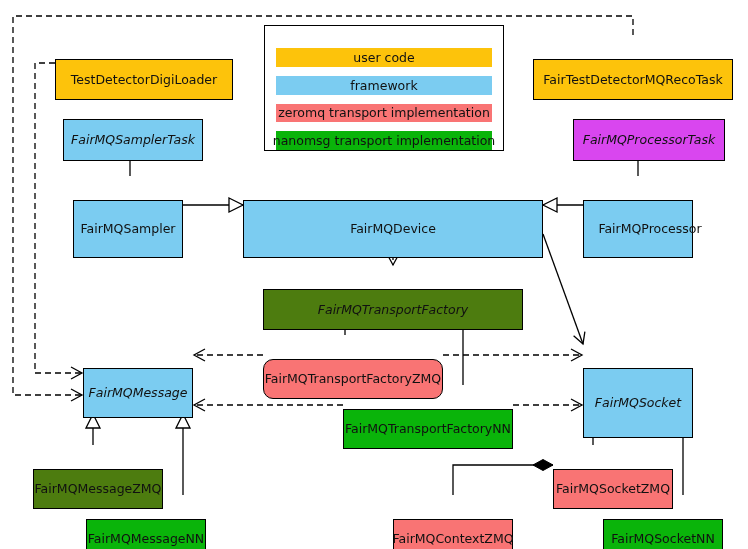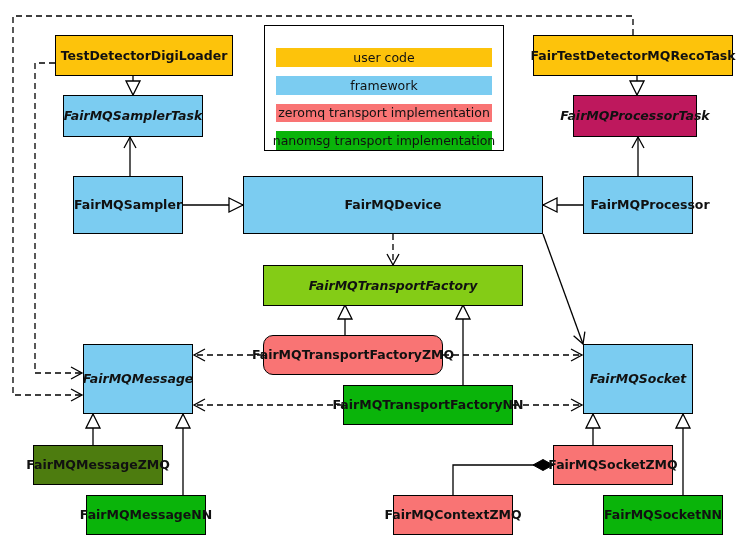--- a/index.html
+++ b/index.html
@@ -5,22 +5,22 @@
   html,body{margin:0;padding:0;background:#fff;}
   .stage{
     position:relative;width:748px;height:549px;background:#ffffff;overflow:hidden;
     font-family:"DejaVu Sans","Liberation Sans",sans-serif;
   }
   .wires{position:absolute;left:0;top:0;z-index:1;}
   .node{
     position:absolute;z-index:2;box-sizing:border-box;
     border:1.4px solid #000;
     display:flex;align-items:center;justify-content:center;
-    font-size:12.5px;font-weight:bold;color:#111;text-align:right;
-    line-height:1.1;white-space:nowrap;
+    font-size:12.5px;font-weight:normal;color:#111;text-align:right;
+    line-height:1.1;white-space:nowrap;margin-top:24px;
   }
   .node.abstract{font-style:italic;}
   .legend{
     position:absolute;z-index:2;box-sizing:border-box;background:#fff;
     border:1.6px solid #000;
     display:flex;flex-direction:column;gap:9px;padding:22px 11px 0 11px;
   }
   .legend-item{
     height:20px;display:flex;align-items:center;justify-content:center;
     font-size:12.5px;color:#111;font-weight:normal;white-space:nowrap;
@@ -79,49 +79,49 @@
 
   </div>
   <div class="node" style="left: 533px; top: 35px; width: 200px; height: 41px; background: rgb(253, 195, 11);">
     <span>FairTestDetectorMQRecoTask</span>
 
   </div>
   <div class="node abstract" style="left: 63px; top: 95px; width: 140px; height: 42px; background: rgb(123, 204, 241);">
     <span>FairMQSamplerTask</span>
 
   </div>
-  <div class="node abstract" style="left: 573px; top: 95px; width: 124px; height: 42px; background: #be185d;">
+  <div class="node abstract" style="left: 573px; top: 95px; width: 152px; height: 42px; background: #d946ef;">
     <span>FairMQProcessorTask</span>
 
   </div>
   <div class="node" style="left: 243px; top: 176px; width: 300px; height: 58px; background: rgb(123, 204, 241);">
     <span>FairMQDevice</span>
 
   </div>
   <div class="node" style="left: 73px; top: 176px; width: 110px; height: 58px; background: rgb(123, 204, 241);">
     <span>FairMQSampler</span>
 
   </div>
   <div class="node" style="left: 583px; top: 176px; width: 110px; height: 58px; background: rgb(123, 204, 241); padding-left: 24px;">
     <span>FairMQProcessor</span>
 
   </div>
-  <div class="node abstract" style="left: 263px; top: 265px; width: 260px; height: 41px; background: #84cc16;">
+  <div class="node abstract" style="left: 263px; top: 265px; width: 260px; height: 41px; background: #4d7c0f;">
     <span>FairMQTransportFactory</span>
 
   </div>
   <div class="node" style="left: 263px; top: 335px; width: 180px; height: 40px; background: rgb(249, 116, 116); border-radius: 10px;">
     <span>FairMQTransportFactoryZMQ</span>
 
   </div>
   <div class="node" style="left: 343px; top: 385px; width: 170px; height: 40px; background: rgb(10, 180, 10);">
     <span>FairMQTransportFactoryNN</span>
 
   </div>
-  <div class="node abstract" style="left: 83px; top: 344px; width: 110px; height: 70px; background: rgb(123, 204, 241);">
+  <div class="node abstract" style="left: 83px; top: 344px; width: 110px; height: 50px; background: rgb(123, 204, 241);">
     <span>FairMQMessage</span>
 
   </div>
   <div class="node abstract" style="left: 583px; top: 344px; width: 110px; height: 70px; background: rgb(123, 204, 241);">
     <span>FairMQSocket</span>
 
   </div>
   <div class="node" style="left: 33px; top: 445px; width: 130px; height: 40px; background: #4d7c0f;">
     <span>FairMQMessageZMQ</span>
 

